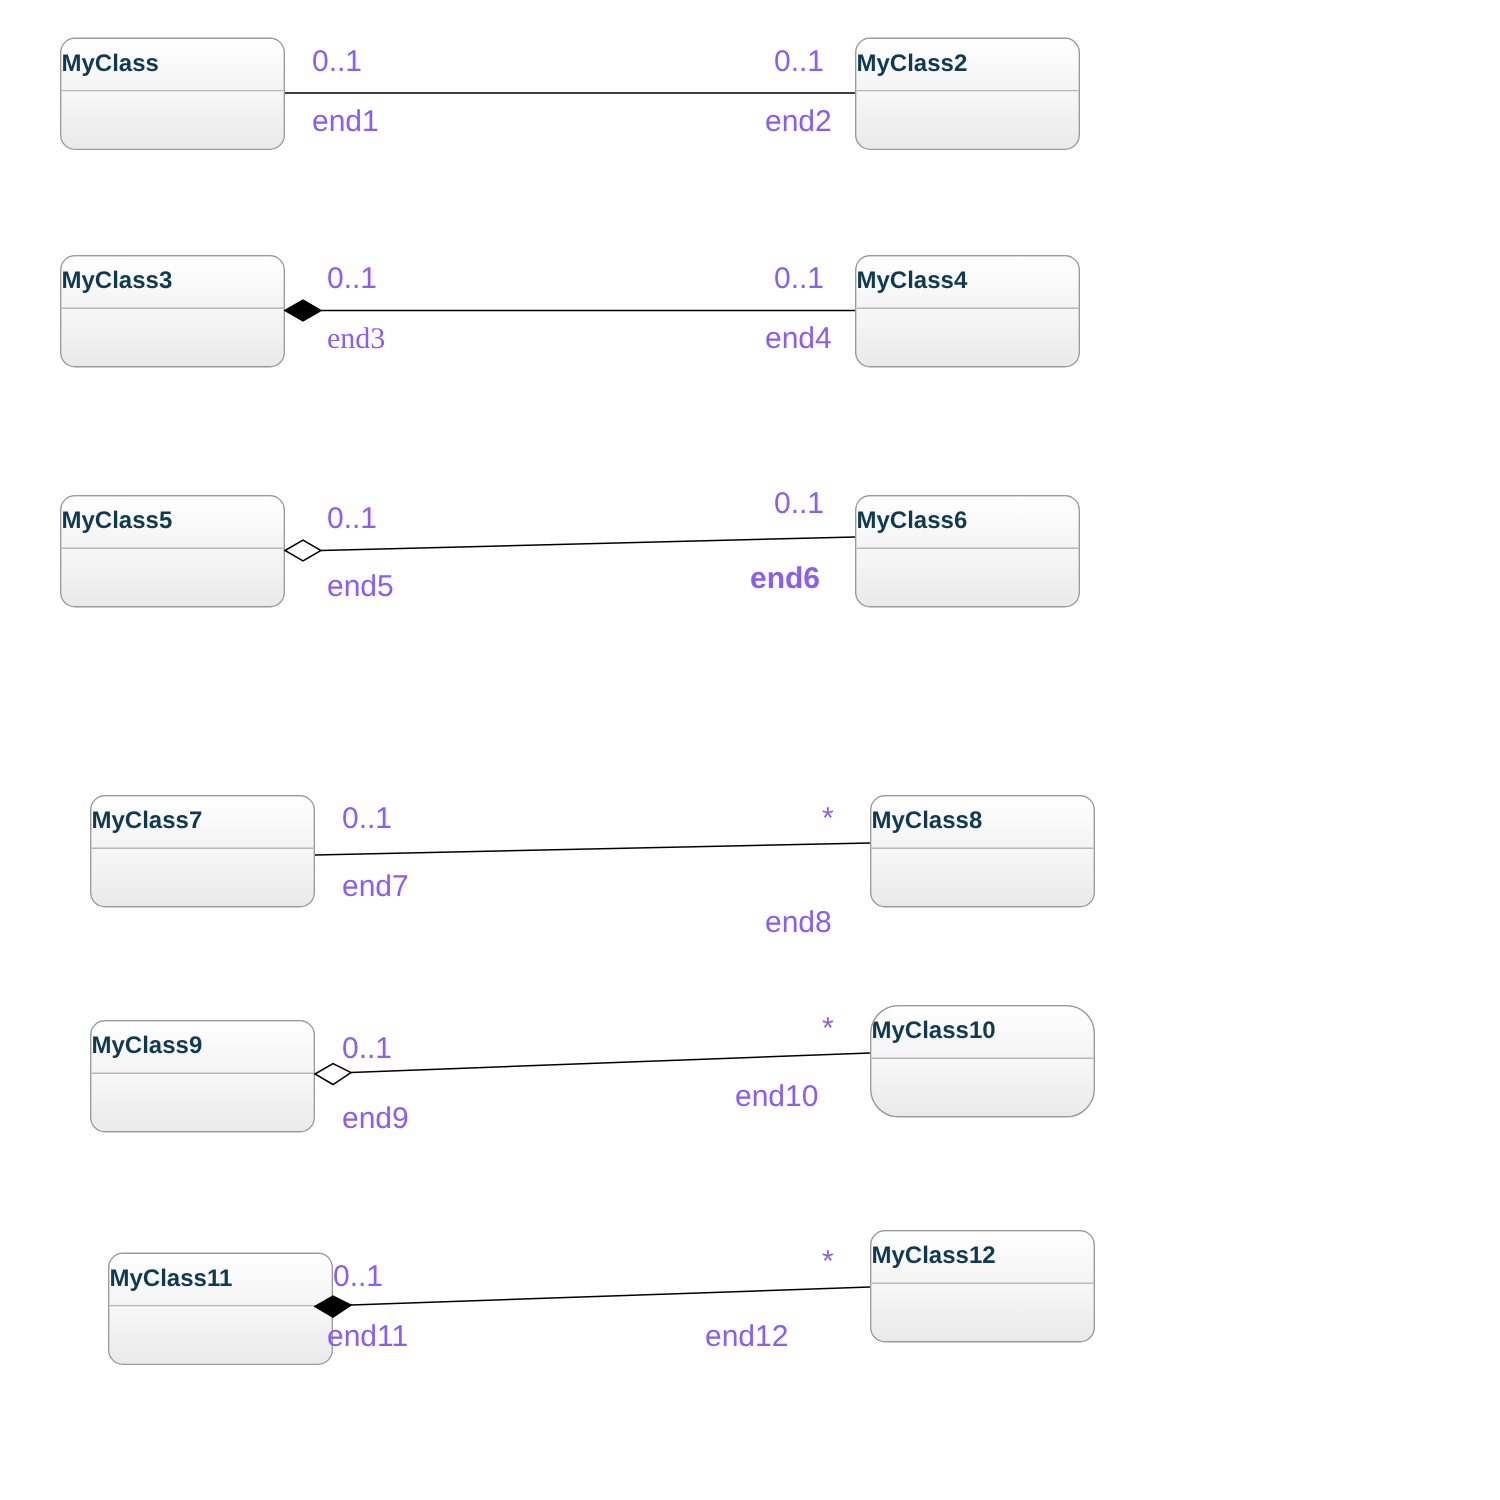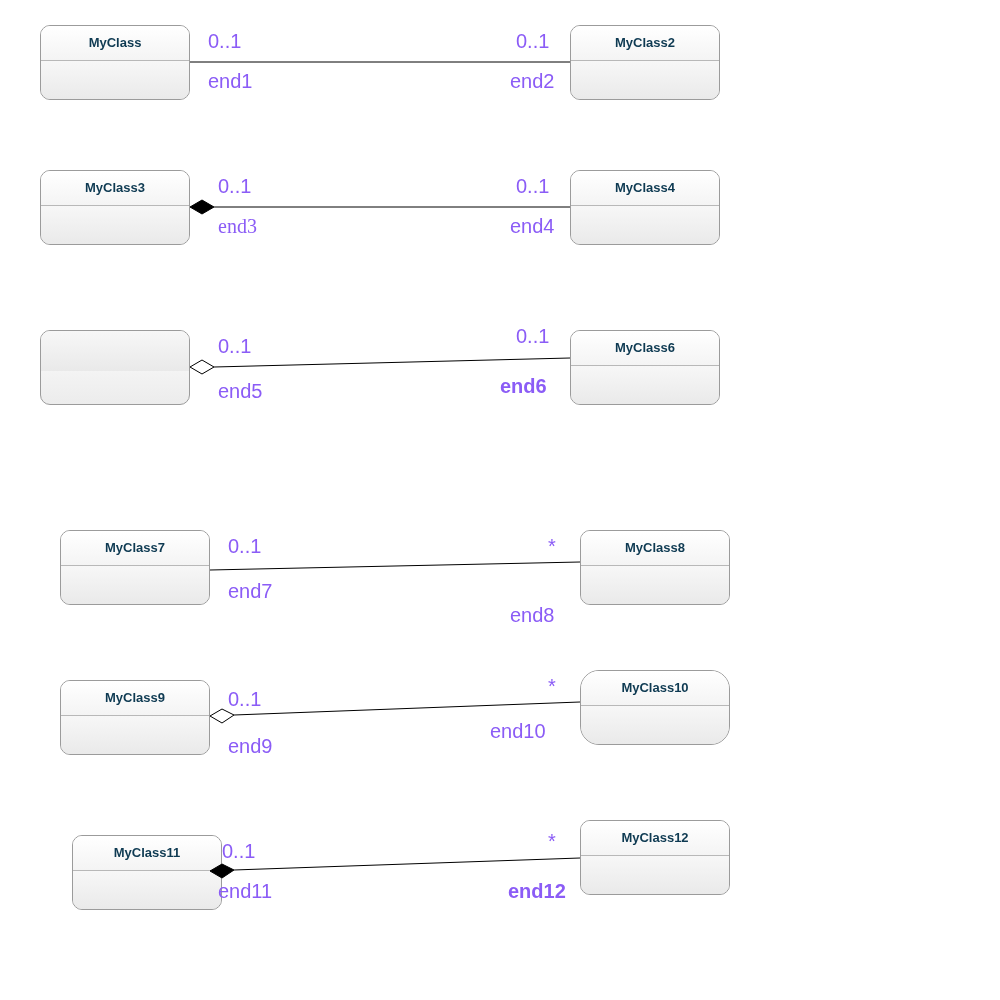--- a/index.html
+++ b/index.html
@@ -18,23 +18,22 @@
     height: 75px;
     border: 1px solid #9b9b9b;
     border-radius: 10px;
     background: linear-gradient(to bottom, #fdfdfd 0%, #ececec 100%);
     box-sizing: border-box;
     overflow: hidden;
   }
   .class-box .name {
     height: 34px;
     line-height: 34px;
-    text-align: center;
     font-weight: bold;
-    font-size: 13px;
+    font-size: 16px;
     color: #0e3a52;
     border-bottom: 1px solid #b8b8b8;
     background: linear-gradient(to bottom, #ffffff 0%, #f4f4f4 100%);
   }
   .class-box .body {
     height: 40px;
     background: linear-gradient(to bottom, #f7f7f7 0%, #e9e9e9 100%);
   }
   .lbl {
     position: absolute;
@@ -89,20 +88,21 @@
 <div class="class-box" style="left:570px; top:170px;">
   <div class="name">MyClass4</div>
   <div class="body"></div>
 </div>
 <span class="lbl" style="left:218px; top:175px;">0..1</span>
 <span class="lbl" style="left:516px; top:175px;">0..1</span>
 <span class="lbl" style="left:218px; top:215px;font-family:Liberation Serif, serif;">end3</span>
 <span class="lbl" style="left:510px; top:215px;">end4</span>
 
 <div class="class-box" style="left:40px; top:330px;">
+  <div class="name">MyClass5</div>
   <div class="body"></div>
 </div>
 <div class="class-box" style="left:570px; top:330px;">
   <div class="name">MyClass6</div>
   <div class="body"></div>
 </div>
 <span class="lbl" style="left:218px; top:335px;">0..1</span>
 <span class="lbl" style="left:516px; top:325px;">0..1</span>
 <span class="lbl" style="left:218px; top:380px;">end5</span>
 <span class="lbl" style="left:500px; top:375px;font-weight:bold;">end6</span>
@@ -137,21 +137,21 @@
   <div class="name">MyClass11</div>
   <div class="body"></div>
 </div>
 <div class="class-box" style="left:580px; top:820px;">
   <div class="name">MyClass12</div>
   <div class="body"></div>
 </div>
 <span class="lbl" style="left:222px; top:840px;">0..1</span>
 <span class="lbl" style="left:548px; top:830px;">*</span>
 <span class="lbl" style="left:218px; top:880px;">end11</span>
-<span class="lbl" style="left:508px; top:880px;font-weight:bold;">end12</span>
+<span class="lbl" style="left:470px; top:880px;">end12</span>
 
 <svg class="conn">
 
   <line class="line" x1="190" y1="62" x2="570" y2="62"></line>
 
   <line class="line" x1="214" y1="207" x2="570" y2="207"></line>
   <polygon class="diamond-filled" points="190,207 202,200 214,207 202,214"></polygon>
 
   <line class="line" x1="214" y1="367" x2="570" y2="358"></line>
   <polygon class="diamond-open" points="190,367 202,360 214,367 202,374"></polygon>

